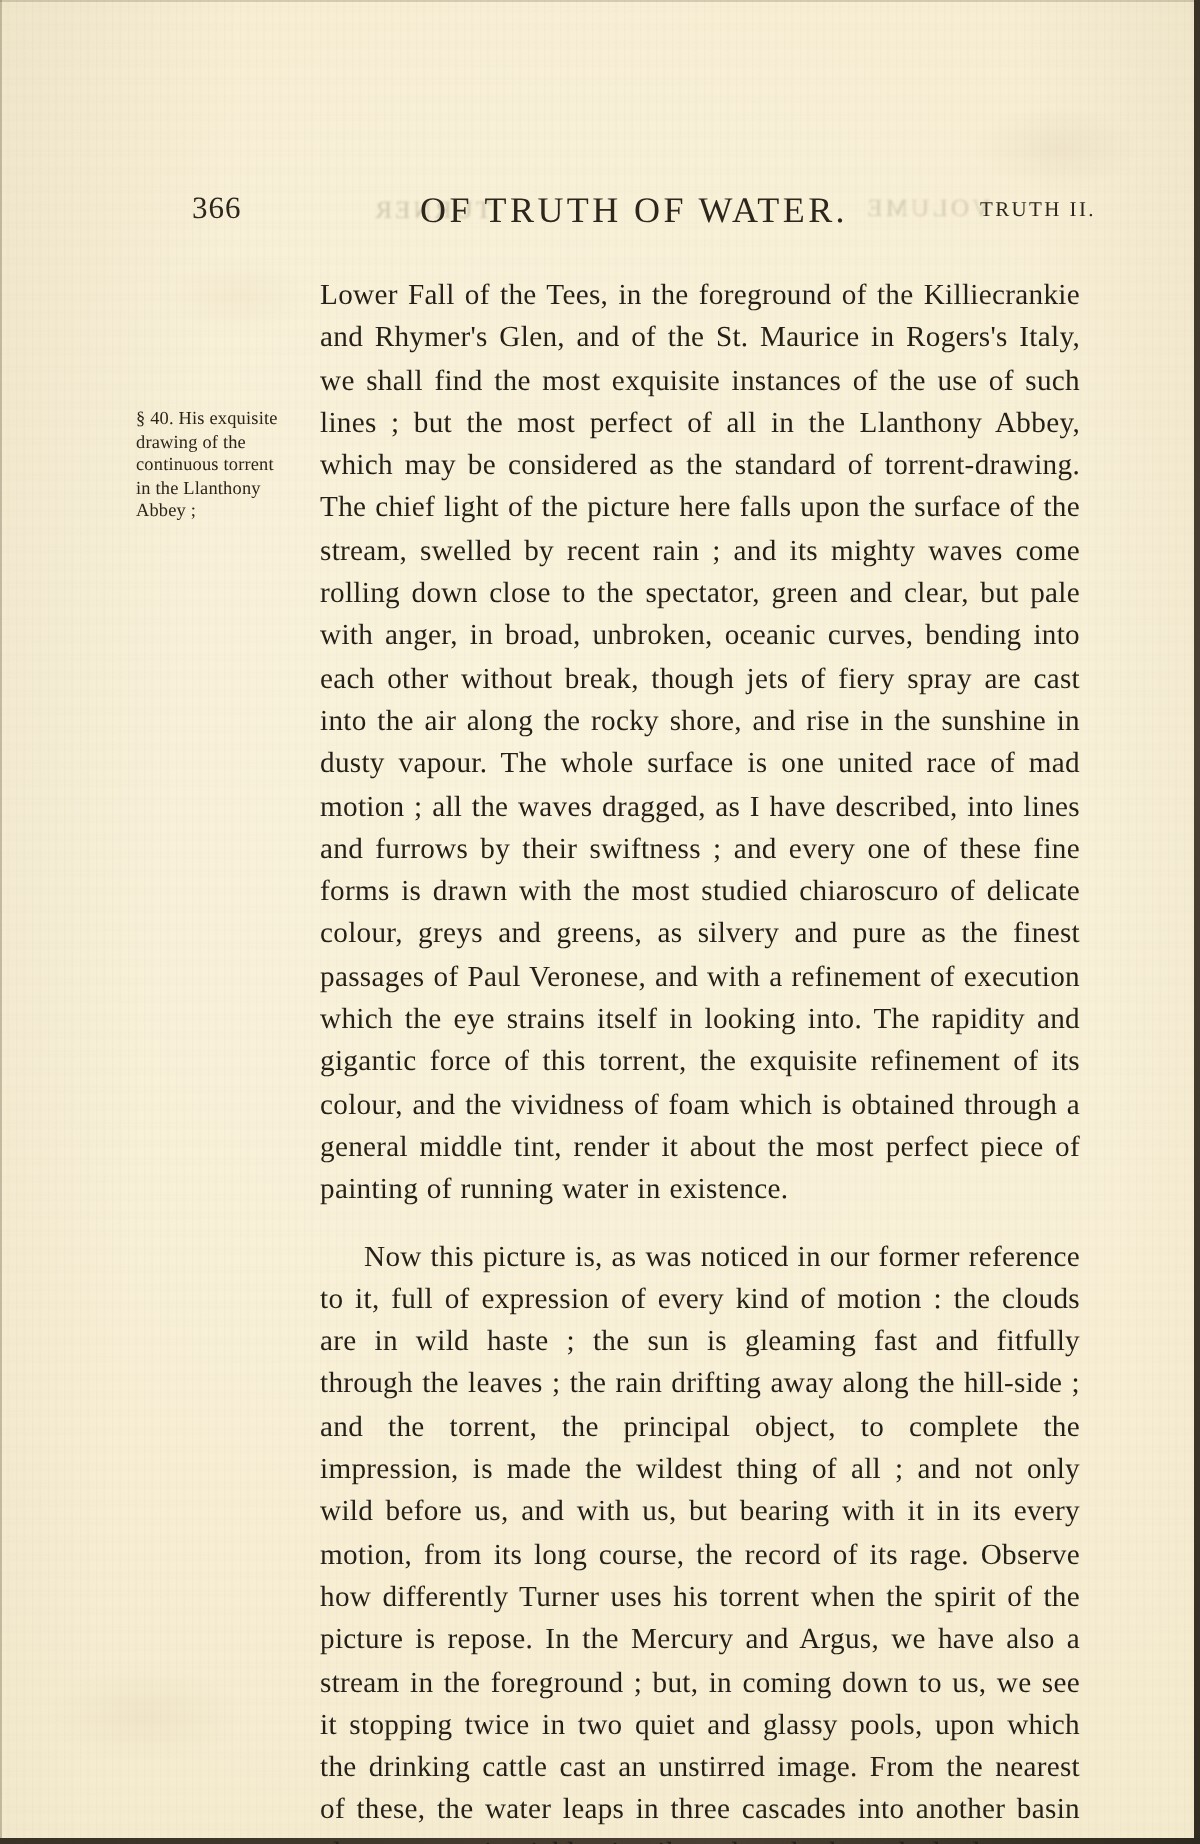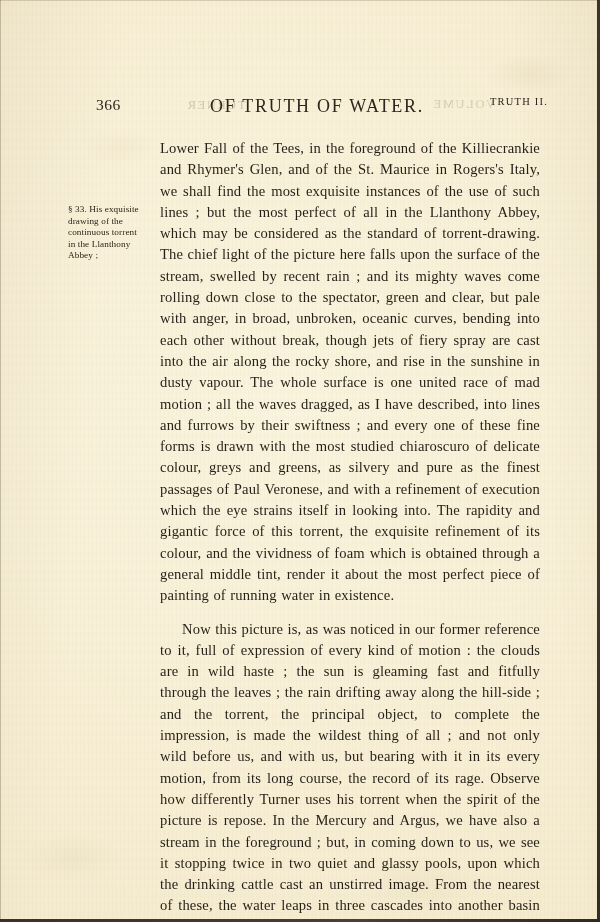--- a/index.html
+++ b/index.html
@@ -96,21 +96,21 @@
   }
 
   
   .running-head {
     position: absolute;
     top: 96px;
     left: 96px;
     right: 52px;
     height: 18px;
     display: flex;
-    align-items: flex-start;
+    align-items: center;
     justify-content: space-between;
     color: #2d261c;
   }
   .folio {
     font-size: 15.5px;
     letter-spacing: .5px;
   }
   .head-title {
     position: absolute;
     left: 0; right: 10px;
@@ -205,21 +205,21 @@
 
   <div class="ghost">TURNER</div>
   <div class="ghost2">VOLUME</div>
 
   <div class="running-head">
     <span class="folio ink">366</span>
     <span class="head-title ink">OF TRUTH OF WATER.</span>
     <span class="part-label ink">TRUTH II.</span>
   </div>
 
-  <div class="sidenote sidenote-26">§ 33. His exquisite drawing of the continuous torrent in the Llanthony Abbey ;</div>
+  <div class="sidenote sidenote-26">§ 40. His exquisite drawing of the continuous torrent in the Llanthony Abbey ;</div>
 
 
   <div class="textblock ink">
     <p>Lower Fall of the Tees, in the foreground of the Killiecrankie and Rhymer's Glen, and of the St. Maurice in Rogers's Italy, we shall find the most exquisite instances of the use of such lines ; but the most perfect of all in the Llanthony Abbey, which may be considered as the standard of torrent-drawing. The chief light of the picture here falls upon the surface of the stream, swelled by recent rain ; and its mighty waves come rolling down close to the spectator, green and clear, but pale with anger, in broad, unbroken, oceanic curves, bending into each other without break, though jets of fiery spray are cast into the air along the rocky shore, and rise in the sunshine in dusty vapour. The whole surface is one united race of mad motion ; all the waves dragged, as I have described, into lines and furrows by their swiftness ; and every one of these fine forms is drawn with the most studied chiaroscuro of delicate colour, greys and greens, as silvery and pure as the finest passages of Paul Veronese, and with a refinement of execution which the eye strains itself in looking into. The rapidity and gigantic force of this torrent, the exquisite refinement of its colour, and the vividness of foam which is obtained through a general middle tint, render it about the most perfect piece of painting of running water in existence.</p>
     <p class="indent">Now this picture is, as was noticed in our former reference to it, full of expression of every kind of motion : the clouds are in wild haste ; the sun is gleaming fast and fitfully through the leaves ; the rain drifting away along the hill-side ; and the torrent, the principal object, to complete the impression, is made the wildest thing of all ; and not only wild before us, and with us, but bearing with it in its every motion, from its long course, the record of its rage. Observe how differently Turner uses his torrent when the spirit of the picture is repose. In the Mercury and Argus, we have also a stream in the foreground ; but, in coming down to us, we see it stopping twice in two quiet and glassy pools, upon which the drinking cattle cast an unstirred image. From the nearest of these, the water leaps in three cascades into another basin close to us ; it trickles in silver threads through the leaves at its edge, and falls tinkling and splashing (though in considerable body) into the pool, stirring its quiet surface, at which a bird is stooping to</p>
   </div>
 
 </div>
 
 </body></html>

